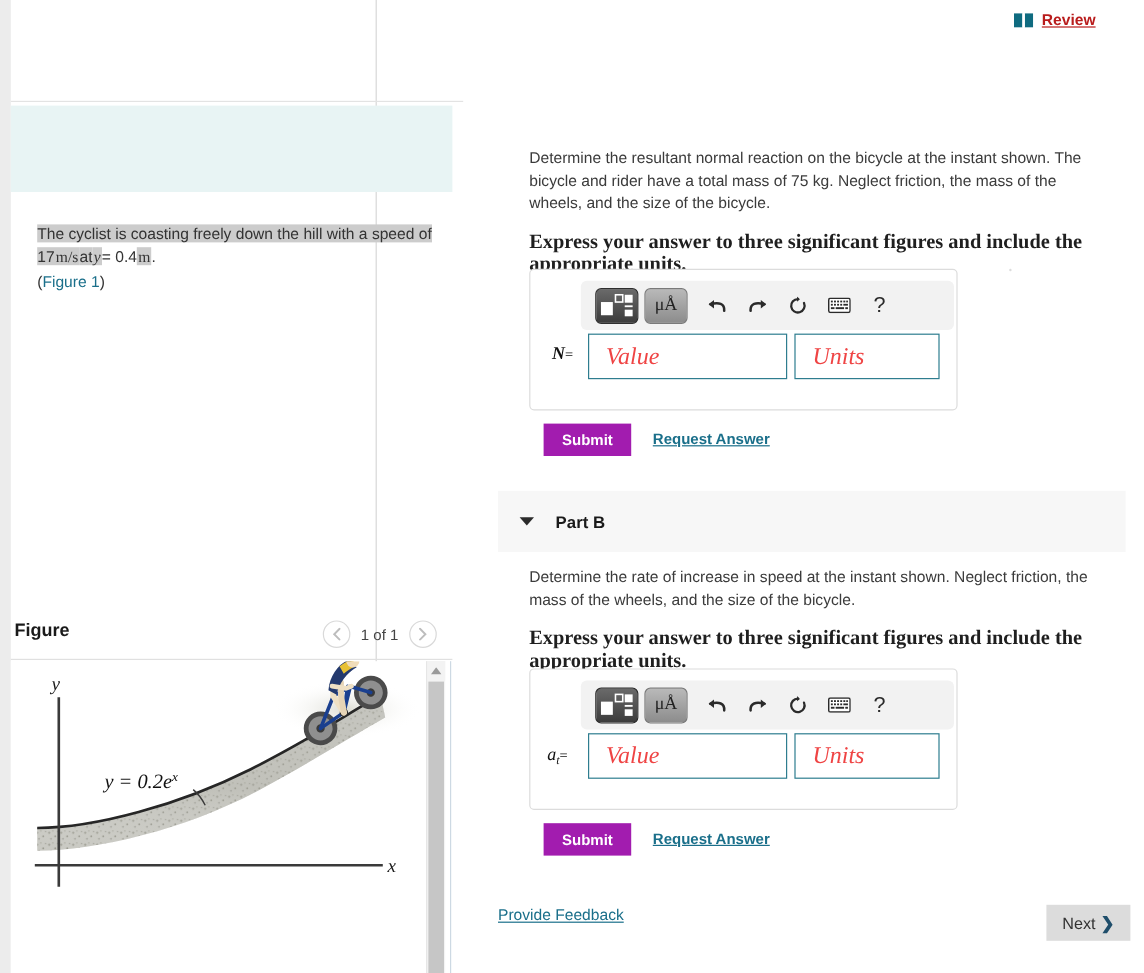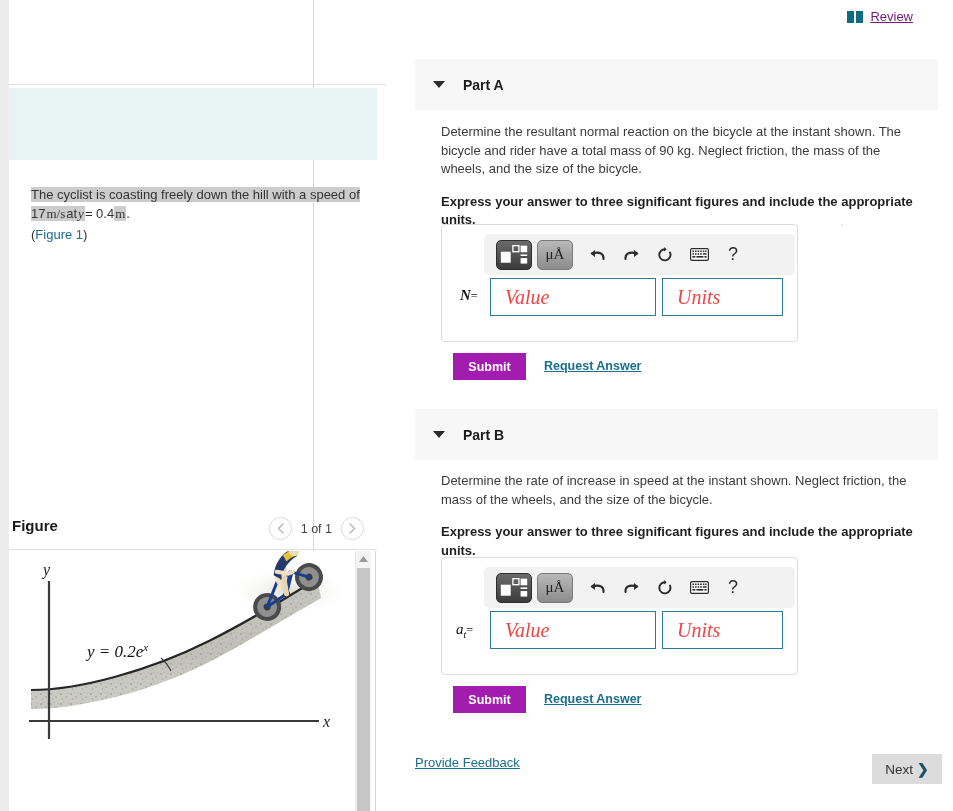--- a/index.html
+++ b/index.html
@@ -89,43 +89,43 @@
 
   
   #right-panel {
     position:absolute; left:387px; top:0; width:566px; height:811px; background:#fff;
   }
   #review-link {
     position:absolute; right:40px; top:9px;
     display:flex; align-items:center; gap:7px;
     font-size:13px; cursor:pointer;
   }
-  #review-label { color:#701a75; text-decoration:underline; }
+  #review-label { color:#b91c1c; text-decoration:underline;font-weight:bold; }
 
   .part-header {
     position:absolute; left:28px; width:523px; height:51px;
     background:#f7f7f7;
     display:flex; align-items:center;
   }
   .part-caret {
     margin-left:18px; width:0; height:0;
     border-left:6px solid transparent; border-right:6px solid transparent;
     border-top:7px solid #2b2b2b;
   }
   .part-label {
     margin-left:18px; font-size:14px; font-weight:bold; color:#1a1a1a;
   }
   .part-body { position:absolute; left:28px; width:523px; }
   .q-text {
     font-size:13px; line-height:18.5px; color:#3b3b3b;
     margin:0 0 0 26px; width:478px;
   }
   .q-bold {
-    font-size:13px; line-height:18.5px; color:#1f1f1f; font-weight:bold;
-    margin:14px 0 0 26px; width:478px;
+    font-size:17px; line-height:18.5px; color:#1f1f1f; font-weight:bold;
+    margin:14px 0 0 26px; width:478px;font-family:Liberation Serif, serif;
   }
 
   
   .answer-box {
     position:absolute;
     border:1px solid #dcdcdc; border-radius:4px;
     background:#fff;
   }
   .tool-strip {
     position:absolute; left:42px; top:9px; width:311px; height:41px;
@@ -318,27 +318,23 @@
 
     <div id="review-link">
       <svg width="16" height="12" viewBox="0 0 16 12">
         <rect x="0" y="0" width="7" height="12" fill="#0f6b80"></rect>
         <rect x="9" y="0" width="7" height="12" fill="#0f6b80"></rect>
         <rect x="7" y="0" width="2" height="12" fill="#ffffff"></rect>
       </svg>
       <span id="review-label">Review</span>
     </div>
 
-    <div class="part-header" style="top:59px;">
-      <div class="part-caret"></div>
-      <div class="part-label">Part A</div>
-    </div>
 
     <div class="part-body" style="top:123px;">
-      <p class="q-text">Determine the resultant normal reaction on the bicycle at the instant shown. The bicycle and rider have a total mass of 90 kg. Neglect friction, the mass of the wheels, and the size of the bicycle.</p>
+      <p class="q-text">Determine the resultant normal reaction on the bicycle at the instant shown. The bicycle and rider have a total mass of 75 kg. Neglect friction, the mass of the wheels, and the size of the bicycle.</p>
       <p class="q-bold">Express your answer to three significant figures and include the appropriate units.</p>
     </div>
 
     <div class="answer-box" style="left:454px; top:224px; width:0;"></div>
     <div class="answer-box" style="left:65px; top:165px; width:0; height:0; border:none;"></div>
 
     <div class="answer-box" style="left:54px; top:224px; width:357px; height:118px;">
       <div class="tool-strip">
         <div class="tbtn tbtn-dark">
           <svg class="ticon" width="26" height="20" viewBox="0 0 26 20">

